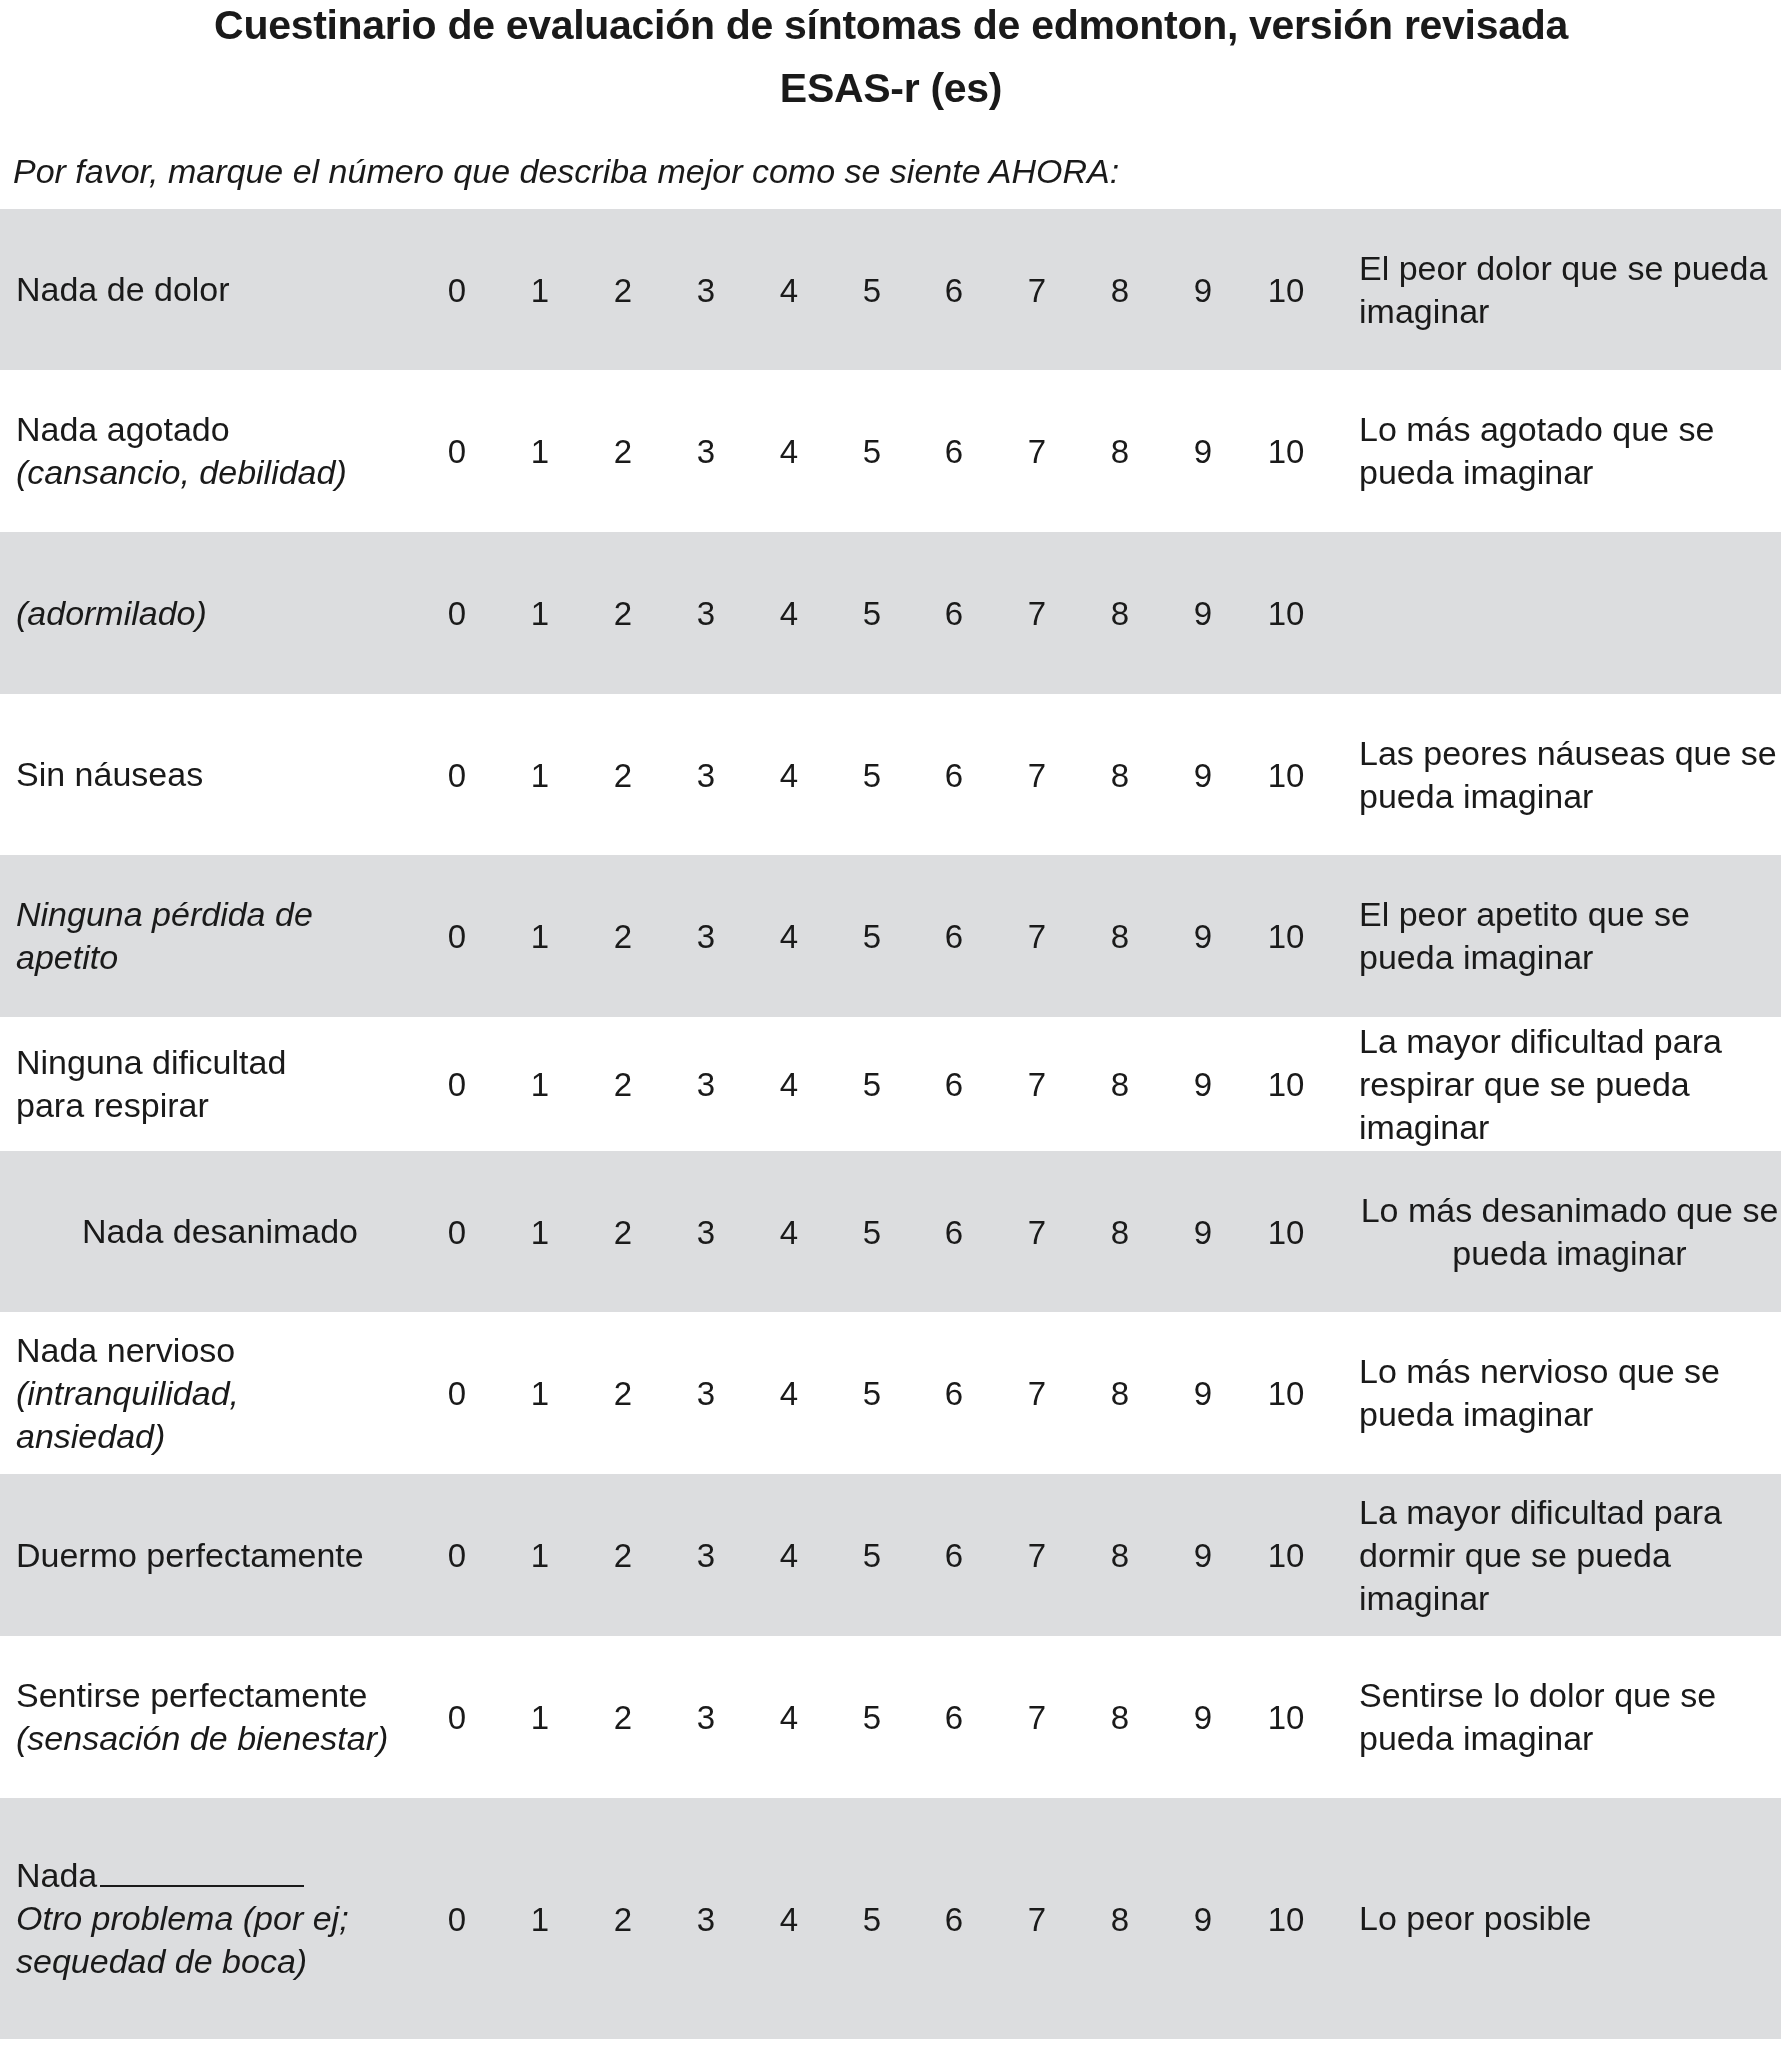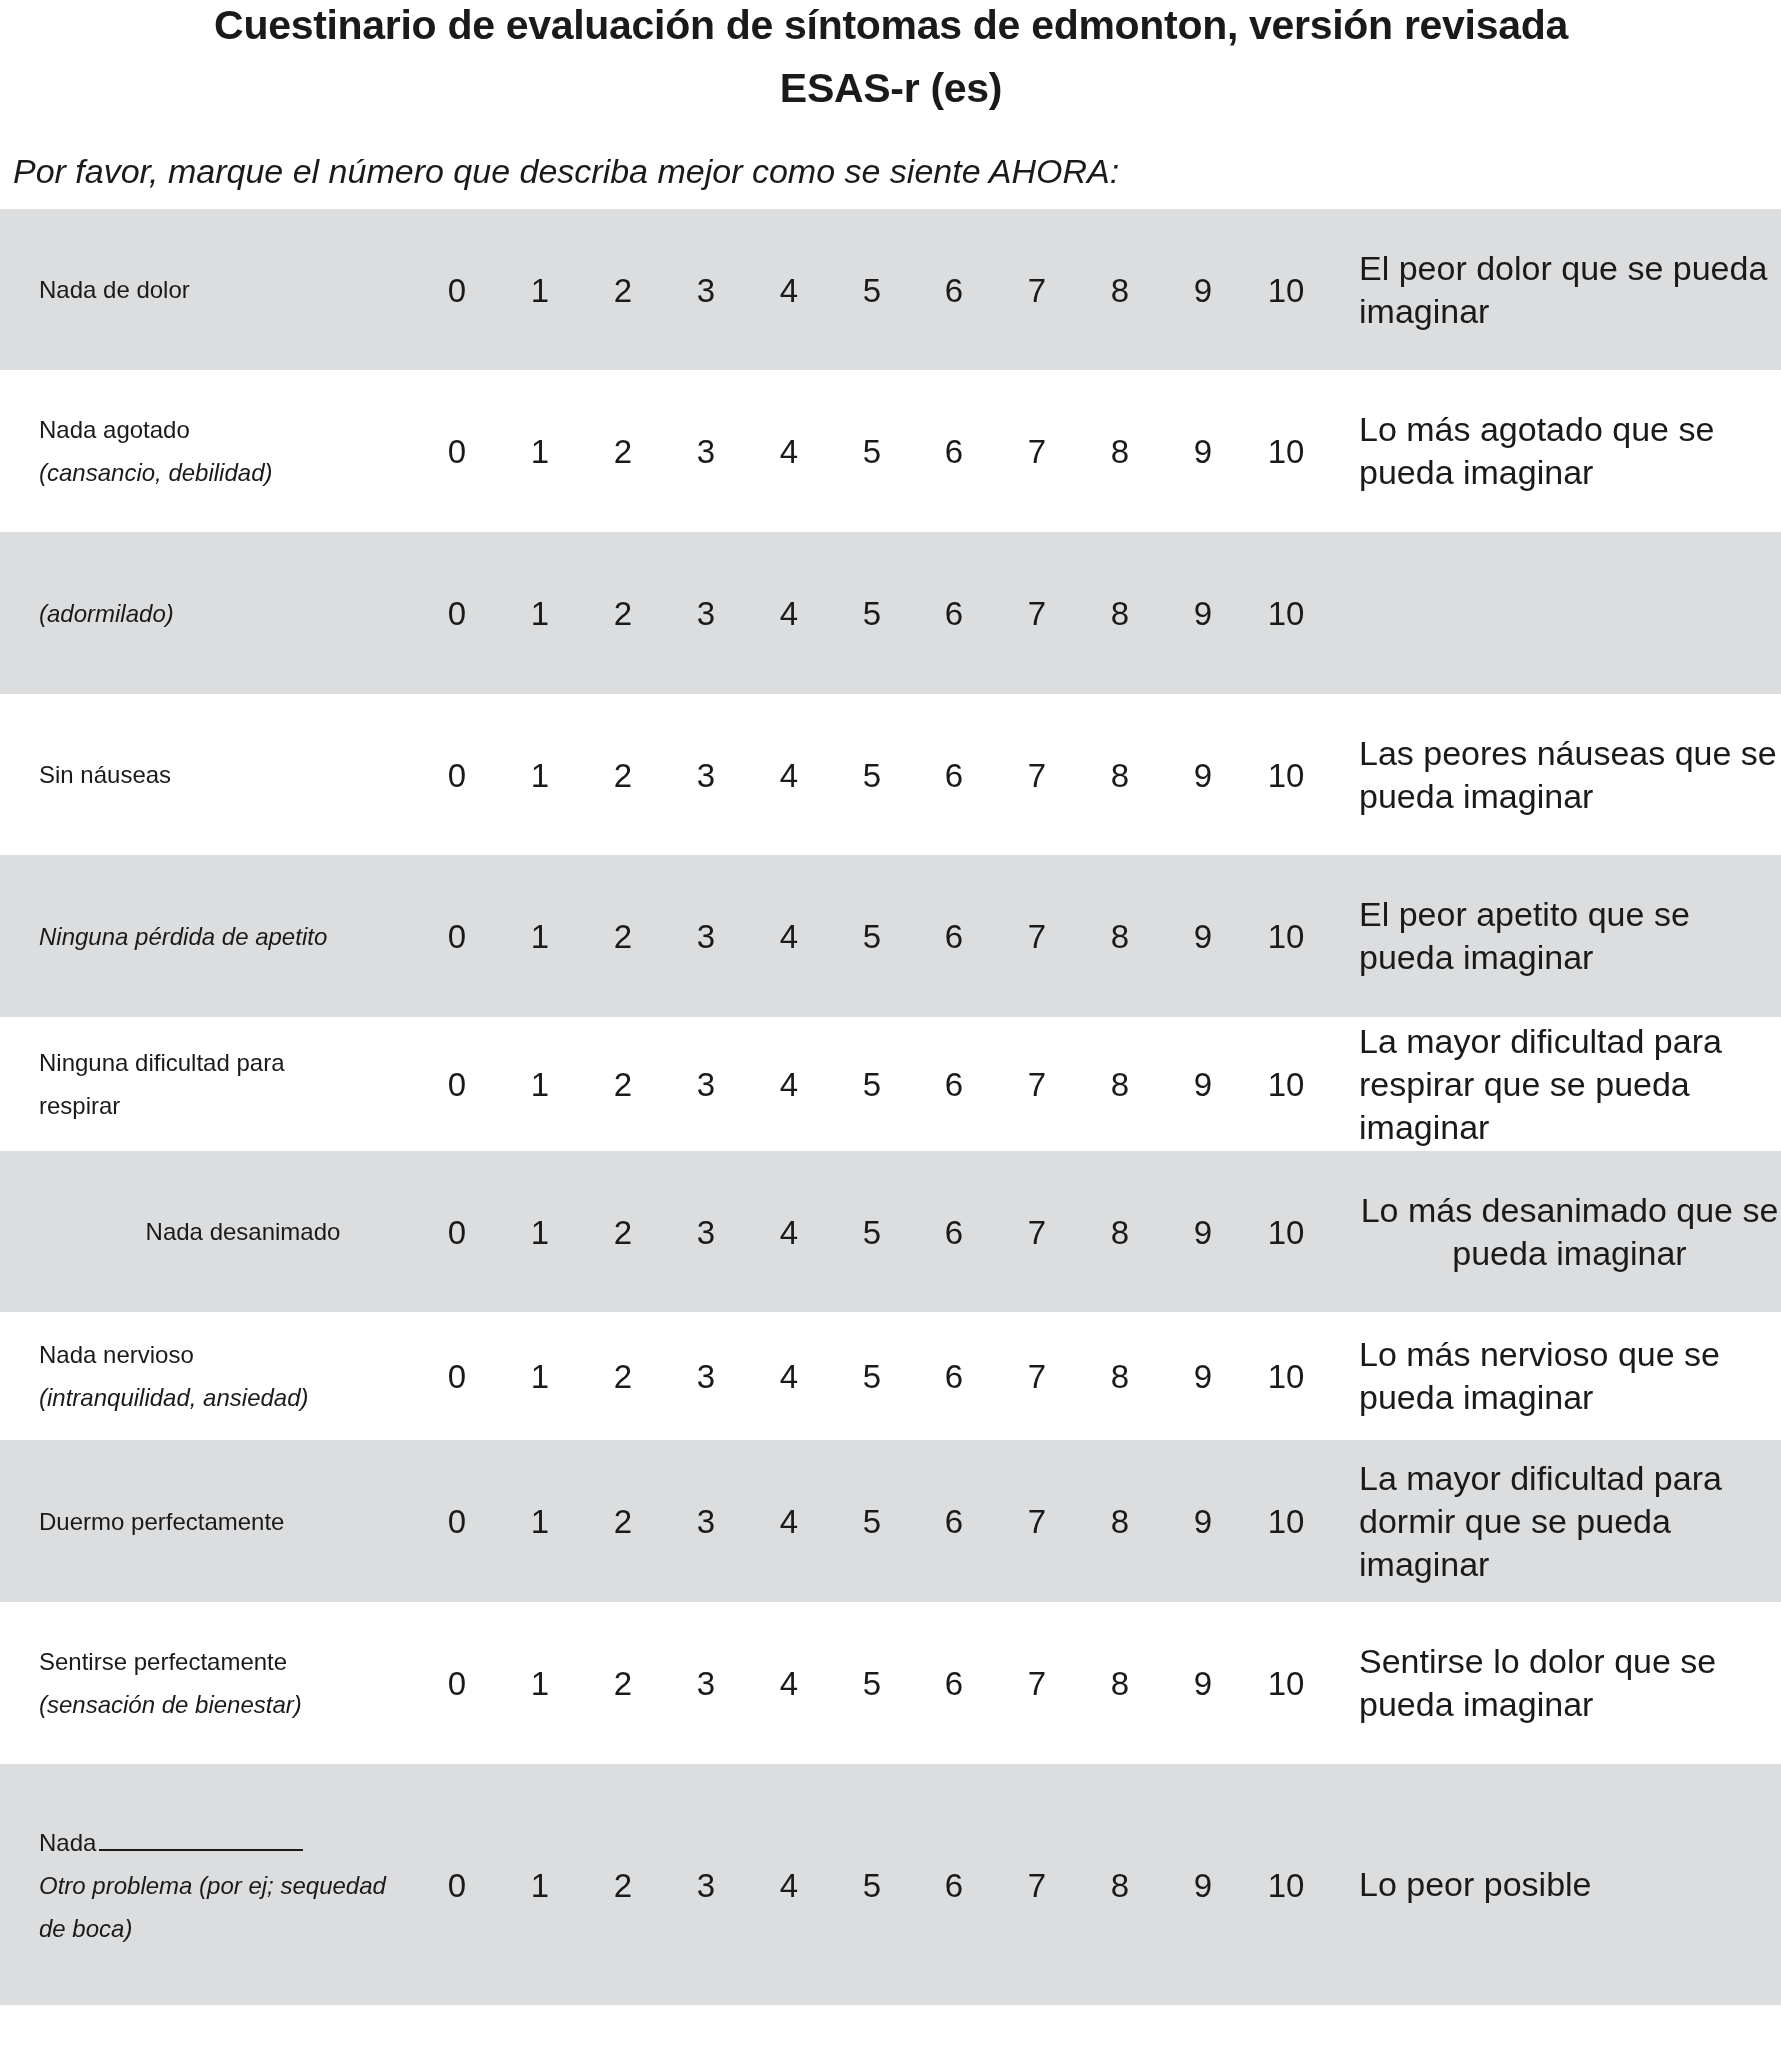--- a/index.html
+++ b/index.html
@@ -14,21 +14,21 @@
   #title1 { top: 0px; }
   #title2 { top: 63px; }
   .instructions {
     position: absolute; left: 13px; top: 150px; font-style: italic;
     font-size: 34px; line-height: 42px;
   }
   .table { position: absolute; left: 0; top: 209px; width: 1782px; }
   .row { position: relative; width: 1782px; display: flex; align-items: center; }
   .row.shaded { background: #dcdddf; }
   .left {
-    position: absolute; left: 39px; width: 408px; font-size: 24px; line-height: 43px;
+    position: absolute; left: 16px; width: 408px; font-size: 34px; line-height: 43px;
   }
   .left .sub { font-style: italic; display: block; }
   .left .main { display: block; }
   .blank {
     display: inline-block; width: 204px; border-bottom: 2.6px solid #1a1a1a;
     height: 30px; vertical-align: baseline; margin-left: 2.6px;
   }
   .scale { position: absolute; left: 434px; width: 885px; height: 100%; }
   .num {
     position: absolute; top: 50%; transform: translate(-50%, -50%);
@@ -172,21 +172,21 @@
         <span class="num" style="left: 355px;">4</span>
         <span class="num" style="left: 438px;">5</span>
         <span class="num" style="left: 520px;">6</span>
         <span class="num" style="left: 603px;">7</span>
         <span class="num" style="left: 686px;">8</span>
         <span class="num" style="left: 769px;">9</span>
         <span class="num" style="left: 852px;">10</span>
       </div>
       <div class="right">Lo más desanimado que se pueda imaginar</div>
     </div>
-    <div class="row" style="height: 128px;">
+    <div class="row" style="height: 162px;">
       <div class="left" style="width: 283px;">
         <span class="main">Nada nervioso</span>
         <span class="sub">(intranquilidad, ansiedad)</span>
       </div>
       <div class="scale">
         <span class="num" style="left: 23px;">0</span>
         <span class="num" style="left: 106px;">1</span>
         <span class="num" style="left: 189px;">2</span>
         <span class="num" style="left: 272px;">3</span>
         <span class="num" style="left: 355px;">4</span>

